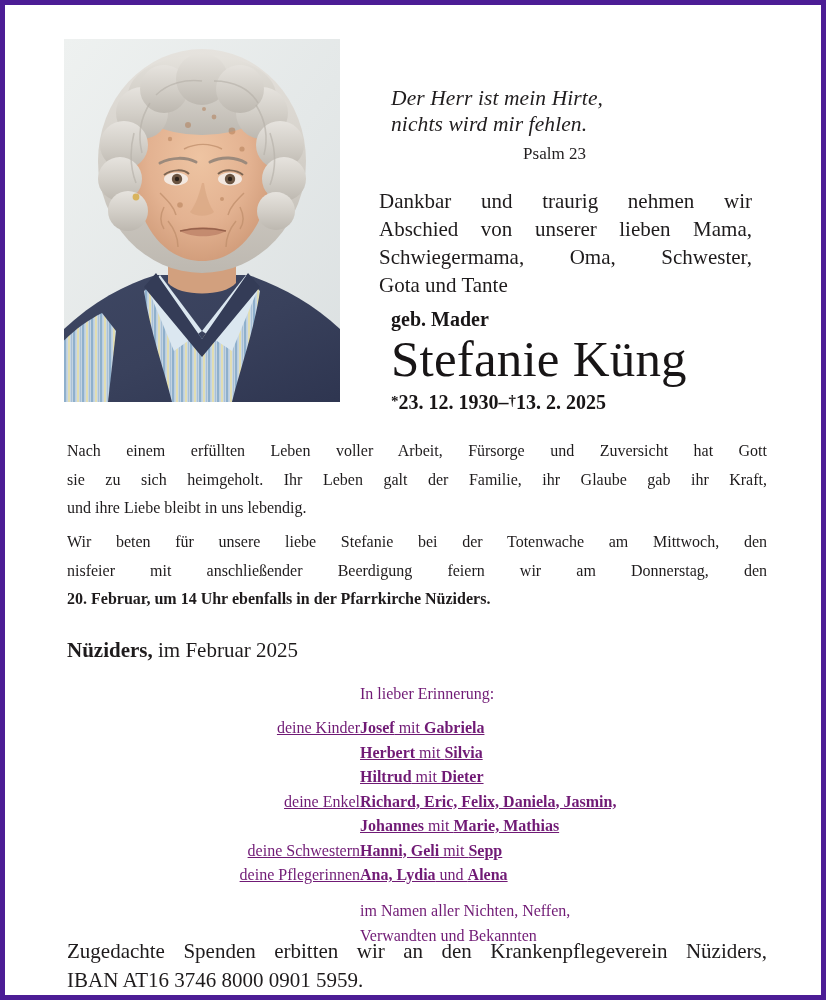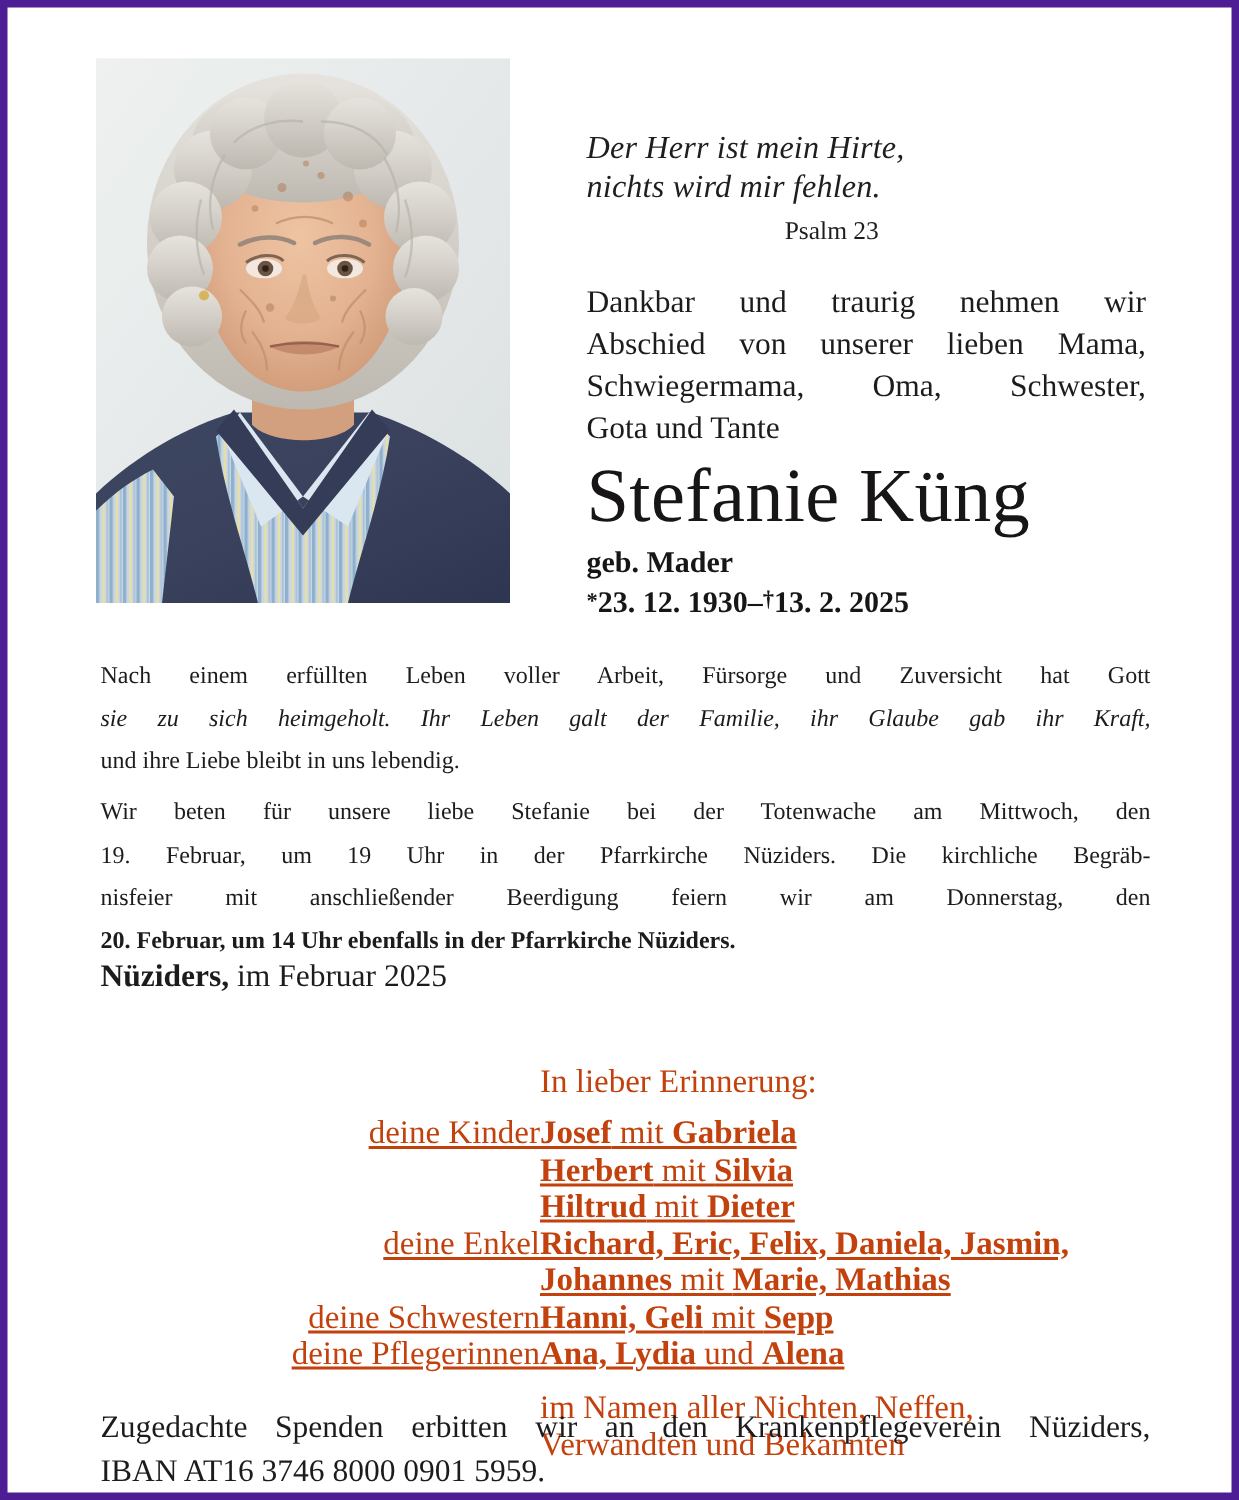--- a/index.html
+++ b/index.html
@@ -59,21 +59,21 @@
     margin-top: 7px;
     font-size: 17px;
     color: #201d1e;
     text-align: center;
     padding-right: 48px;
   }
 
   
   #intro-block {
     position: absolute;
-    left: 386px;
+    left: 374px;
     top: 182px;
     width: 373px;
     font-size: 21px;
     line-height: 28px;
     color: #1e1b1c;
     text-align: justify;
   }
 
   
   #name-block {
@@ -126,24 +126,24 @@
     font-size: 21px;
     line-height: 28px;
     color: #1e1b1c;
   }
   #place-date b { font-weight: bold; }
 
   
   #family-block {
     position: absolute;
     left: 62px;
-    top: 703px;
+    top: 676px;
     width: 700px;
-    font-size: 22px;
-    color: #c2410c;
+    font-size: 16px;
+    color: #701a75;
   }
   #memory-heading {
     margin-left: 293px;
     line-height: 25px;
     margin-bottom: 1px;
   }
   table#family-table {
     border-collapse: collapse;
     margin: 10px;
     width: 700px;
@@ -314,36 +314,35 @@
   </div>
 
   <div id="intro-block">
     <span style="display: block; text-align-last: justify; text-align: justify;">Dankbar und traurig nehmen wir</span>
     <span style="display: block; text-align-last: justify; text-align: justify;">Abschied von unserer lieben Mama,</span>
     <span style="display: block; text-align-last: justify; text-align: justify;">Schwiegermama, Oma, Schwester,</span>
     <span style="display: block; text-align-last: left; text-align: left;">Gota und Tante</span>
   </div>
 
   <div id="name-block">
+    <div id="maiden-name">geb. Mader</div>
     <div id="deceased-name">Stefanie Küng</div>
-    <div id="maiden-name">geb. Mader</div>
     <div id="life-dates">
       <span class="sym">*</span><span>23. 12. 1930</span><span>–</span><span class="dagger">†</span><span>13. 2. 2025</span>
     </div>
   </div>
 
   <div class="wide-par" id="par-life">
     <span style="display: block; text-align-last: justify; text-align: justify;">Nach einem erfüllten Leben voller Arbeit, Fürsorge und Zuversicht hat Gott</span>
-    <span style="display: block; text-align-last: justify; text-align: justify; font-style: italic;">sie zu sich heimgeholt. Ihr Leben galt der Familie, ihr Glaube gab ihr Kraft,</span>
+    <span style="display: block; text-align-last: justify; text-align: justify;">sie zu sich heimgeholt. Ihr Leben galt der Familie, ihr Glaube gab ihr Kraft,</span>
     <span style="display: block; text-align-last: left; text-align: left;">und ihre Liebe bleibt in uns lebendig.</span>
   </div>
 
   <div class="wide-par" id="par-events">
     <span style="display: block; text-align-last: justify; text-align: justify;">Wir beten für unsere liebe Stefanie bei der Totenwache am Mittwoch, den</span>
-    <span style="display: block; text-align-last: justify; text-align: justify;">19. Februar, um 19 Uhr in der Pfarrkirche Nüziders. Die kirchliche Begräb-</span>
     <span style="display: block; text-align-last: justify; text-align: justify;">nisfeier mit anschließender Beerdigung feiern wir am Donnerstag, den</span>
     <span style="display: block; text-align-last: left; text-align: left; font-weight: bold;">20. Februar, um 14 Uhr ebenfalls in der Pfarrkirche Nüziders.</span>
   </div>
 
   <div id="place-date"><b>Nüziders,</b><span> im Februar 2025</span></div>
 
   <div id="family-block">
     <div id="memory-heading">In lieber Erinnerung:</div>
     <table id="family-table">
       <tbody id="family-rows">

